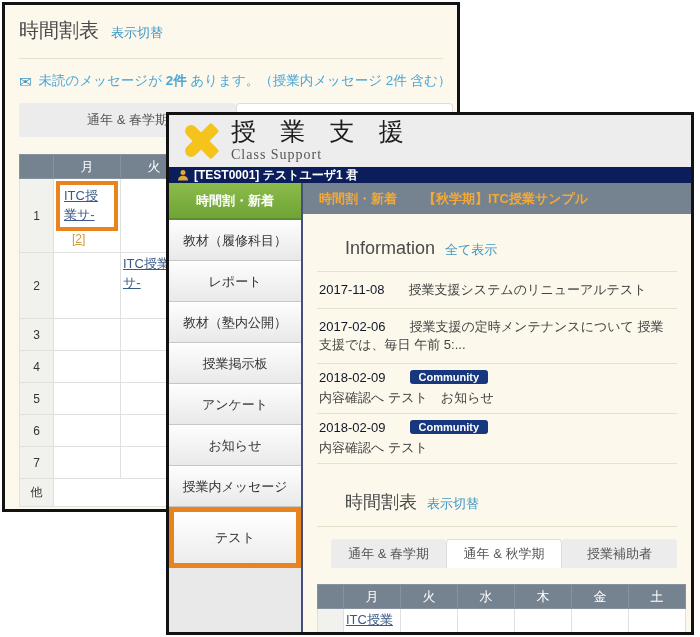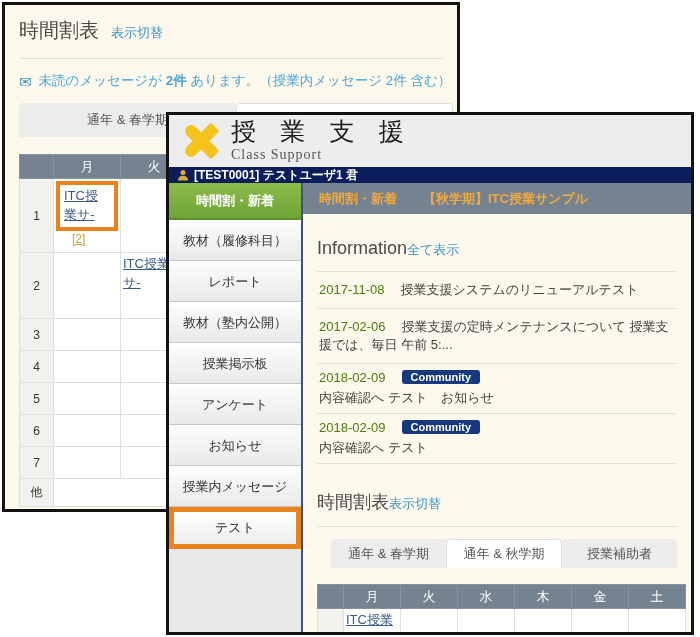--- a/index.html
+++ b/index.html
@@ -60,33 +60,33 @@
             letter-spacing:1px;margin-top:1px;}
   .user-bar{height:16px;background:#0b1e5b;display:flex;align-items:center;gap:5px;padding-left:8px;
             color:#fff;font-size:12px;font-weight:bold;flex:0 0 auto;}
   .fgw-body{display:flex;flex:1;min-height:0;}
   .sidebar{width:134px;flex:0 0 auto;background:#e9e9e9;border-right:2px solid #44507a;}
   .side-item{height:41px;display:flex;align-items:center;justify-content:center;font-size:13px;color:#333;
              background:linear-gradient(#fdfdfd,#e9e9e9);border-bottom:1px solid #c6c6c6;
              border-top:1px solid #fff;cursor:pointer;}
   .side-item.active{height:37px;background:linear-gradient(#8cbb4a,#6fa437);color:#fff;font-weight:bold;
                     border:none;border-bottom:2px solid #5d8f2c;}
-  .side-item.highlighted{border:5px solid #e8831d;height:42px;background:linear-gradient(#ffffff,#ececec);}
+  .side-item.highlighted{border:5px solid #e8831d;height:61px;background:linear-gradient(#ffffff,#ececec);}
   .content{flex:1;display:flex;flex-direction:column;min-width:0;background:#fdf8ec;}
   .breadcrumb{height:31px;background:#75828f;display:flex;align-items:center;gap:26px;padding-left:16px;
               flex:0 0 auto;font-size:13px;font-weight:bold;color:#f1a93c;}
   .content-scroll{flex:1;padding:0 14px;overflow:hidden;}
-  .section-title-row{display:flex;align-items:baseline;gap:0;}
+  .section-title-row{display:flex;align-items:baseline;gap:10px;margin-left:28px;}
   .mt-info{margin-top:24px;}
   .mt-tt{margin-top:26px;}
   .section-title{font-size:18px;color:#4a4a4a;}
   .sec-divider{border-top:1px solid #e9e1cd;margin-top:12px;}
   .info-item{border-bottom:1px solid #e9e1cd;padding:9px 2px;font-size:13px;color:#444;cursor:pointer;}
   .info-item.two-line{padding:6px 2px;}
-  .info-date{color:#4d7c0f;margin-right:16px;}
+  .info-date{color:#0f172a;margin-right:24px;}
   .community-badge{display:inline-block;background:#17387e;color:#fff;font-size:11px;font-weight:bold;
                    padding:1px 9px;border-radius:3px;vertical-align:1px;}
   .info-line2{margin-top:4px;}
   .tt-tabs{margin-top:12px;margin-left:14px;}
   .tt-tabs .tab{width:126px;height:29px;}
   .fgw-grid{margin-top:16px;width:368px;}
   .fgw-grid .corner{width:26px;}
   .fgw-grid th.day{width:57px;}
   .fgw-grid tr.r1{height:80px;}
 </style>

